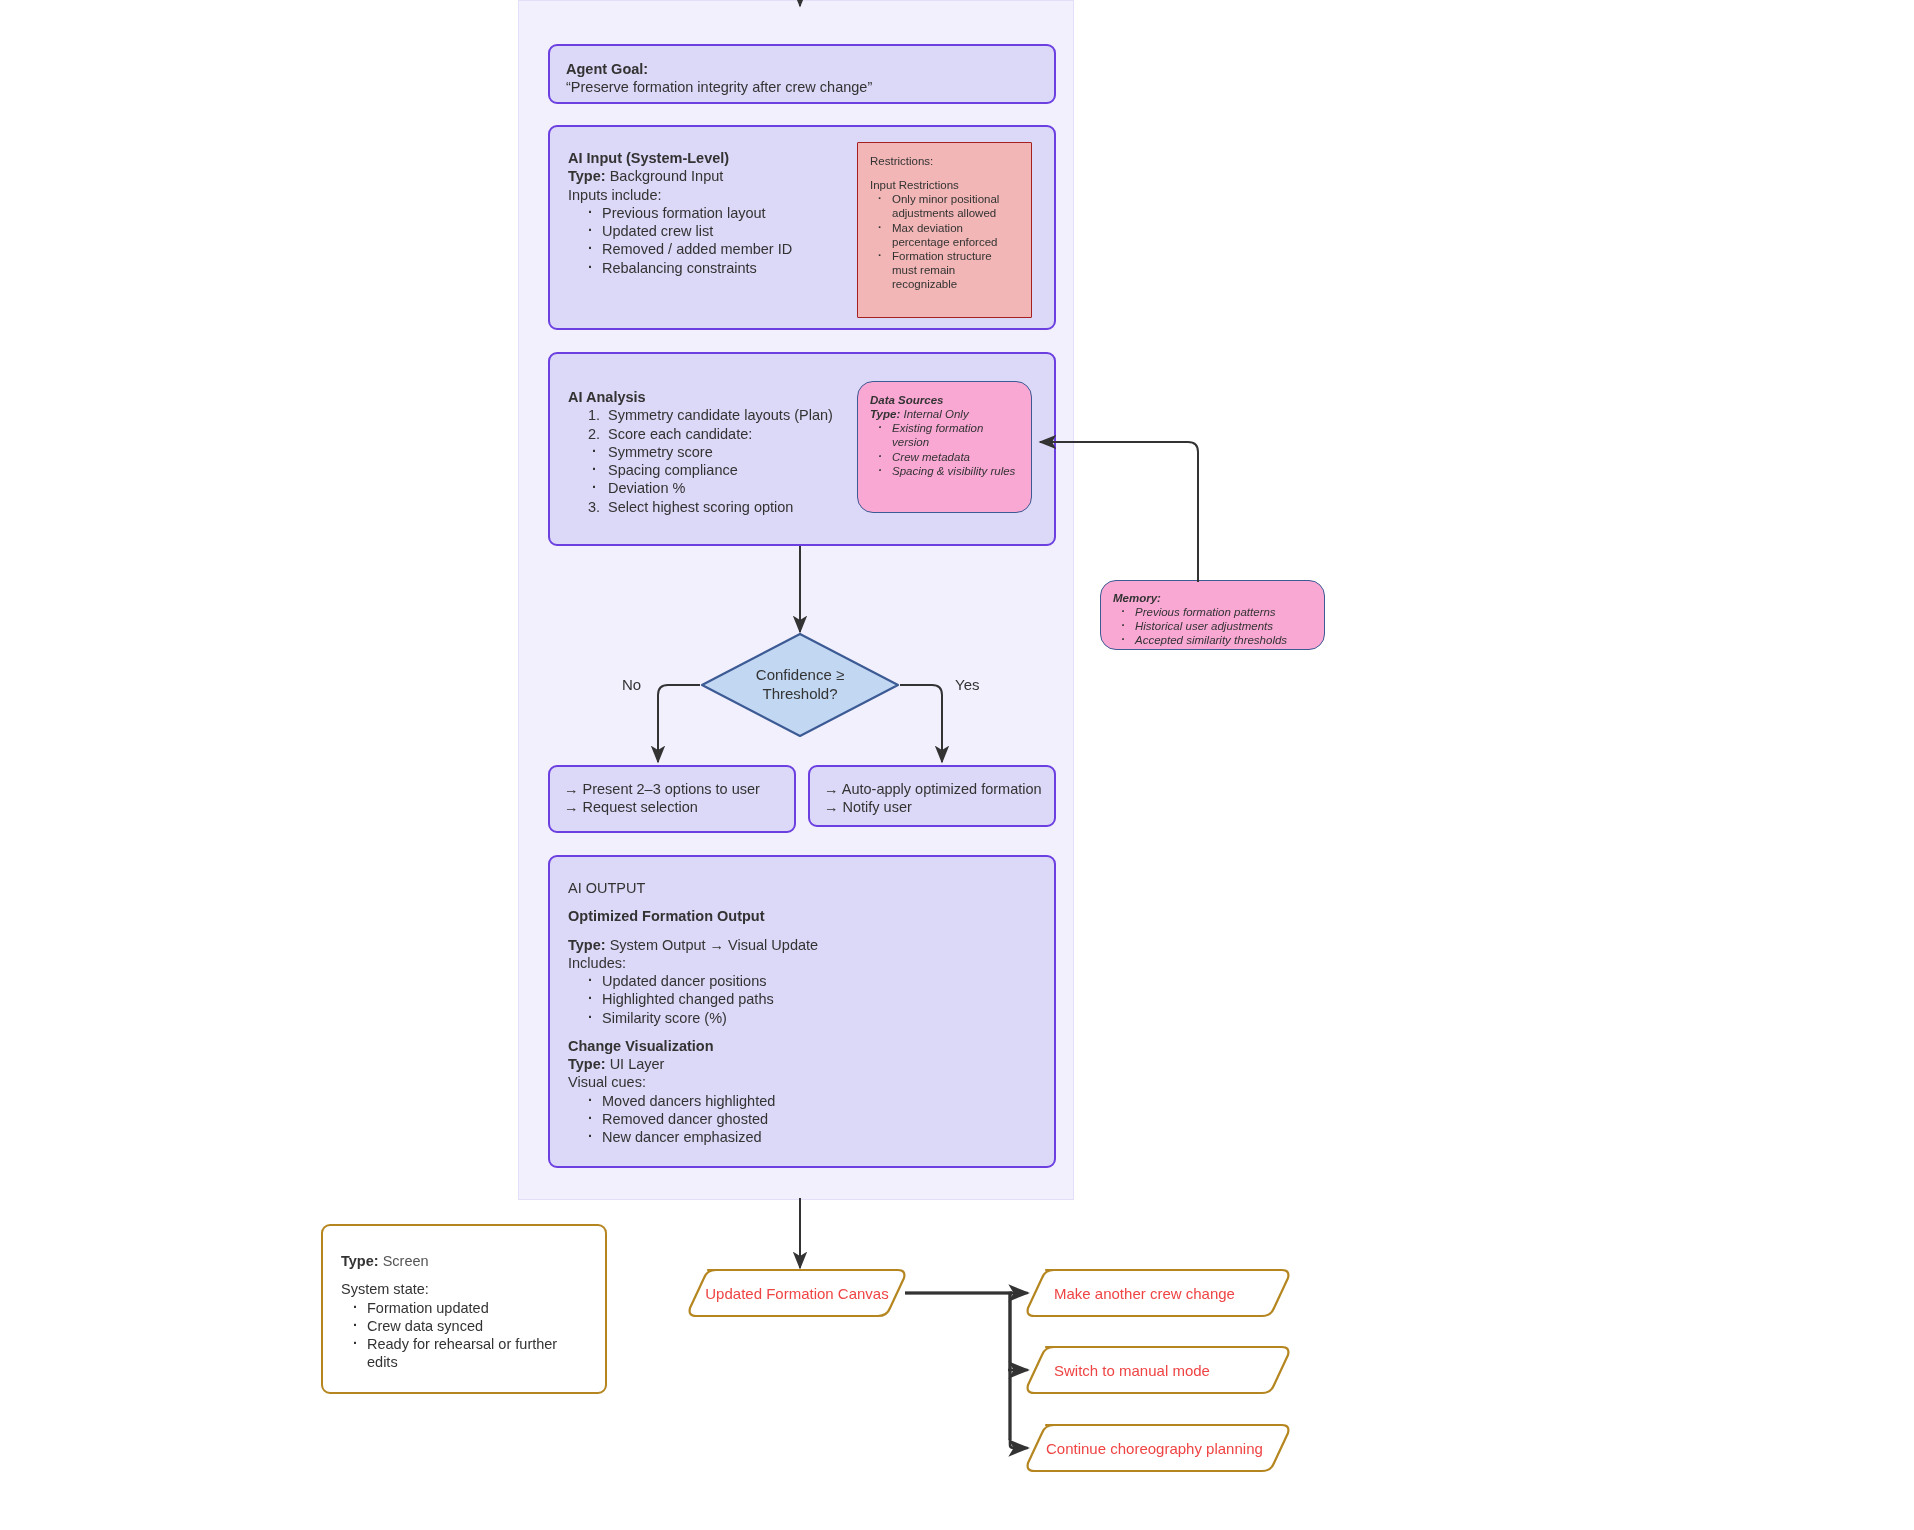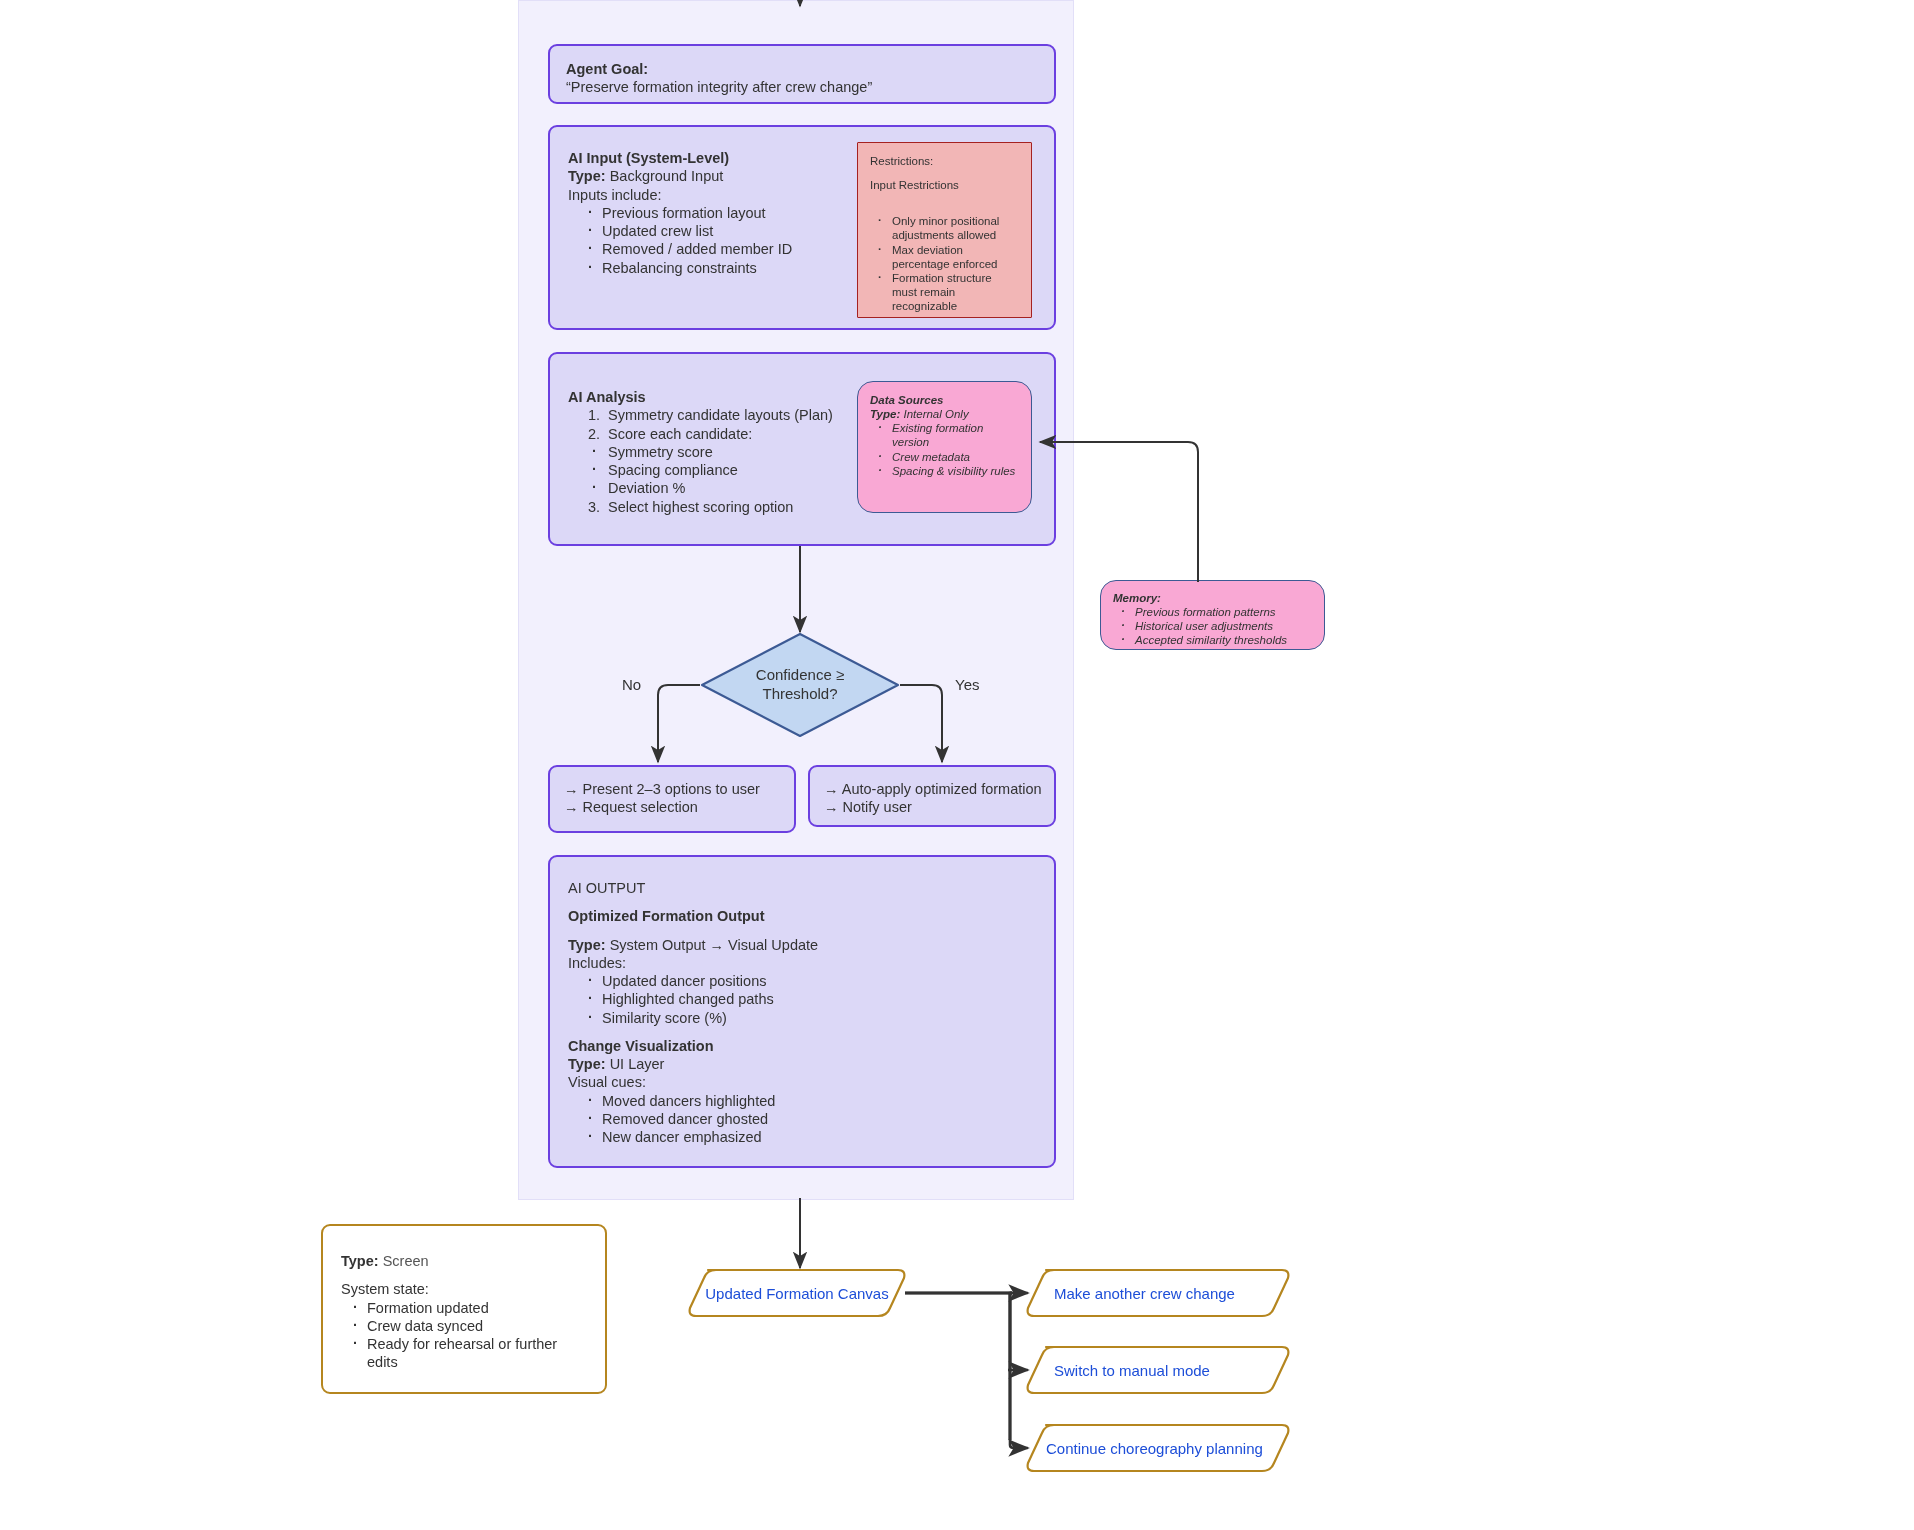--- a/index.html
+++ b/index.html
@@ -74,21 +74,21 @@
   }
   .lean svg{display:block;overflow:visible;}
   .lean .lean-label{
     position:absolute;
     top:0;left:0;
     width:100%;height:100%;
     display:flex;
     align-items:center;
     justify-content:center;
     font-size:15px;
-    color:#1d4ed8;
+    color:#ef4444;
     white-space:nowrap;
   }
 
   
   .diamond{
     position:absolute;
     z-index:3;
   }
   .diamond svg{display:block;}
   .diamond .dlabel{
@@ -220,21 +220,21 @@
         <li>Rebalancing constraints</li>
       </ul>
     </div>
   </div>
 
   <div class="node n-red" style="left:857px;top:142px;width:175px;height:176px;">
     <div class="body tiny">
       <div>Restrictions:</div>
       <div class="spacer"></div>
       <div>Input Restrictions</div>
-      <ul class="bl" style="padding-left:8px;margin-top:22px;">
+      <ul class="bl" style="padding-left:8px;">
         <li>Only minor positional adjustments allowed</li>
         <li>Max deviation percentage enforced</li>
         <li>Formation structure must remain recognizable</li>
       </ul>
     </div>
   </div>
 
   <div class="node n-purple" style="left:548px;top:352px;width:508px;height:194px;">
     <div class="body" style="padding:34px 18px;">
       <div class="b ln">AI Analysis</div>

